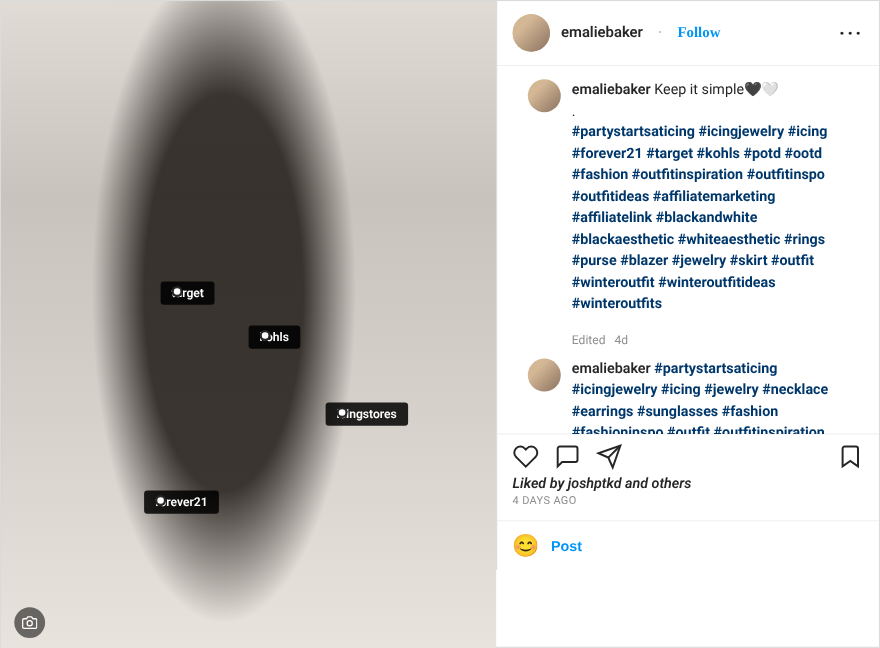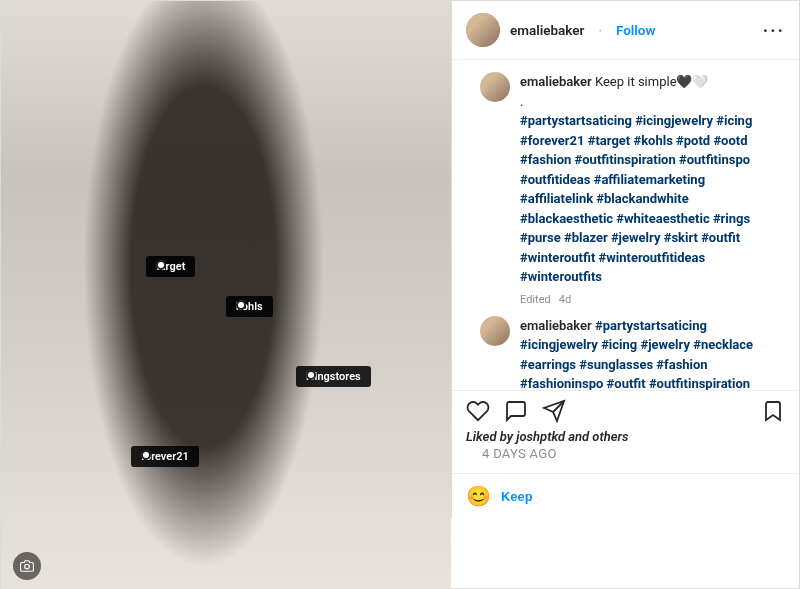--- a/index.html
+++ b/index.html
@@ -148,20 +148,21 @@
     .header-dot {
       color: #8e8e8e;
       font-size: 13px;
       margin: 0 4px;
     }
     .header-follow {
       color: #0095f6;
       font-size: 13.5px;
       font-weight: 600;
       cursor: pointer;
+      font-family: Liberation Serif, serif;
     }
     .header-spacer { flex: 1; }
     .header-more {
       color: #262626;
       font-size: 18px;
       cursor: pointer;
       letter-spacing: 2px;
       font-weight: 700;
     }
 
@@ -219,21 +220,21 @@
       gap: 12px;
       margin-top: 4px;
       font-size: 11px;
       color: #8e8e8e;
       justify-content: center;
     }
 
     .edited-label {
       font-size: 11px;
       color: #8e8e8e;
-      margin-top: 6px;
+      margin-top: 16px;
     }
 
     
     .post-actions {
       padding: 8px 14px 4px;
       border-top: 1px solid #efefef;
     }
 
     .action-icons {
       display: flex;
@@ -262,26 +263,25 @@
     .likes-text {
       font-size: 13px;
       color: #262626;
       margin-bottom: 2px;
       font-style: italic;
     }
 
     .likes-text span { font-weight: 600; }
 
     .timestamp {
-      font-size: 13px;
+      font-size: 10px;
       color: #8e8e8e;
       text-transform: uppercase;
       letter-spacing: 0.3px;
       margin-bottom: 8px;
-      margin-left: 16px;
     }
 
     
     .add-comment-row {
       display: flex;
       align-items: center;
       padding: 10px 14px;
       border-top: 1px solid #efefef;
       gap: 10px;
     }
@@ -448,17 +448,17 @@
       <div class="likes-text">
         <span>Liked by</span>
         <span>joshptkd</span>
         <span>and others</span>
       </div>
       <div class="timestamp">4 DAYS AGO</div>
     </div>
 
     <div class="add-comment-row">
       <span class="emoji-btn">😊</span>
-      <button class="post-btn">Keep</button>
+      <button class="post-btn">Post</button>
     </div>
 
   </div>
 </div>
 
 </body></html>

